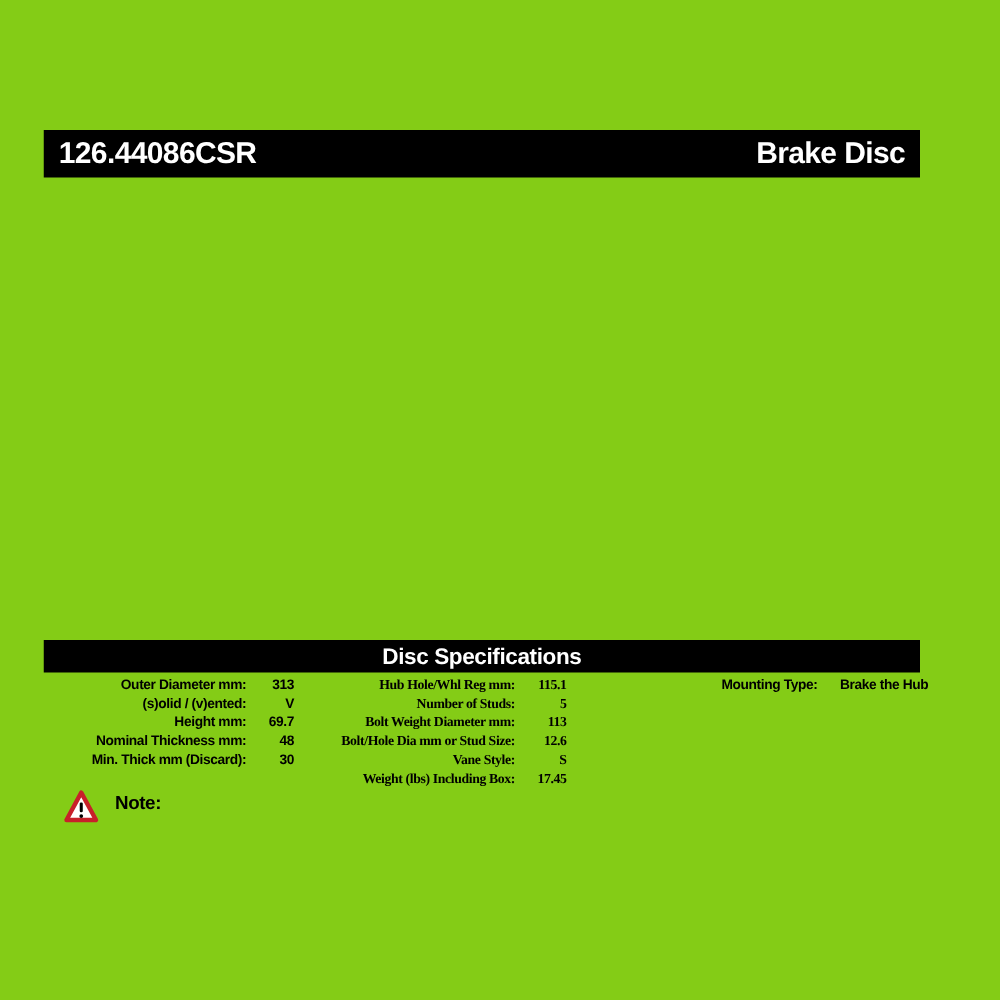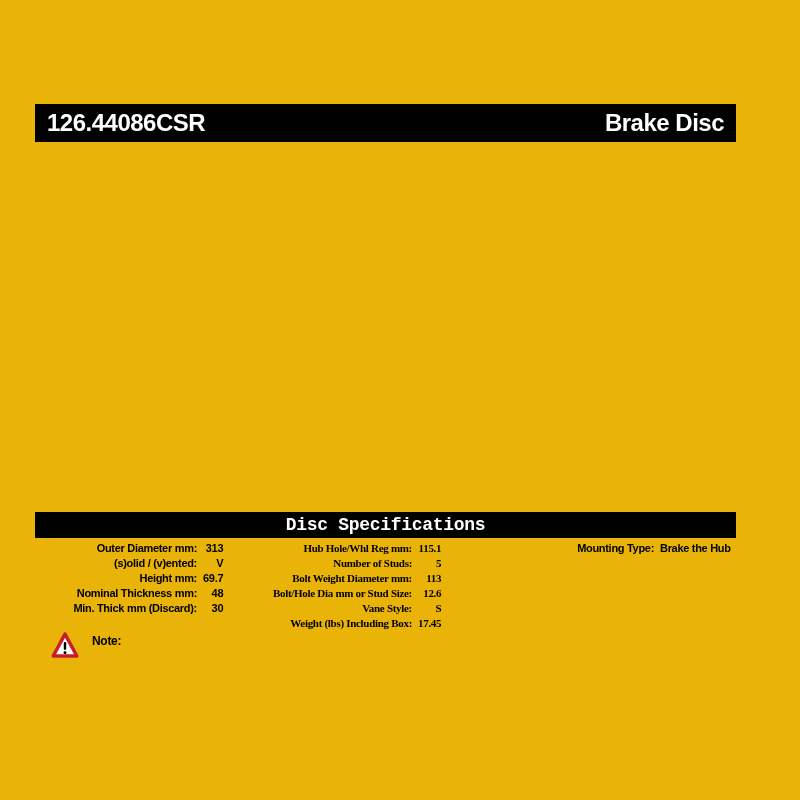--- a/index.html
+++ b/index.html
@@ -1,40 +1,40 @@
 <!DOCTYPE html>
 <html><head>
 <meta charset="utf-8">
 <style>
   html,body{margin:0;padding:0;background:#fff;}
   .page{
-    position:relative;width:800px;height:800px;background:#eab308;overflow:hidden;
+    position:relative;width:800px;height:800px;background:#84cc16;overflow:hidden;
     font-family:"Liberation Sans",sans-serif;color:#000;
   }
   .bar{position:absolute;background:#000;color:#fff;box-sizing:border-box;}
   .header-bar{
     left:35px;top:104px;width:701px;height:38px;
     display:flex;justify-content:space-between;align-items:center;
     padding:0 12px;font-size:24px;font-weight:bold;letter-spacing:-0.5px;
   }
   .title-bar{
     left:35px;top:512px;width:701px;height:26px;
-    text-align:center;font-size:18px;font-weight:bold;line-height:26px;letter-spacing:-0.3px;font-family:Liberation Mono, monospace;
+    text-align:center;font-size:18px;font-weight:bold;line-height:26px;letter-spacing:-0.3px;
   }
   .spec-col{
-    position:absolute;top:541px;display:grid;grid-auto-rows:15px;column-gap:6px;
+    position:absolute;top:541px;display:grid;grid-auto-rows:15px;column-gap:18px;
     font-size:11px;font-weight:bold;line-height:15px;white-space:nowrap;letter-spacing:-0.3px;
   }
   .spec-col .lbl{display:flex;justify-content:flex-end;}
   .spec-col .val{text-align:right;}
   .col1{left:35px;grid-template-columns:162px auto;}
   .col2{left:246px;grid-template-columns:166px auto;font-family:Liberation Serif, serif;}
   .col3{left:544px;grid-template-columns:110px auto;}
   .note-icon{position:absolute;left:51px;top:631px;width:28px;height:29px;}
-  .note-label{position:absolute;left:92px;top:634px;font-size:12px;font-weight:bold;letter-spacing:-0.3px;}
+  .note-label{position:absolute;left:92px;top:634px;font-size:15px;font-weight:bold;letter-spacing:-0.3px;}
 </style>
 </head>
 <body>
 
 <div class="page">
 
   <div class="bar header-bar">
     <span>126.44086CSR</span>
     <span>Brake Disc</span>
   </div>

